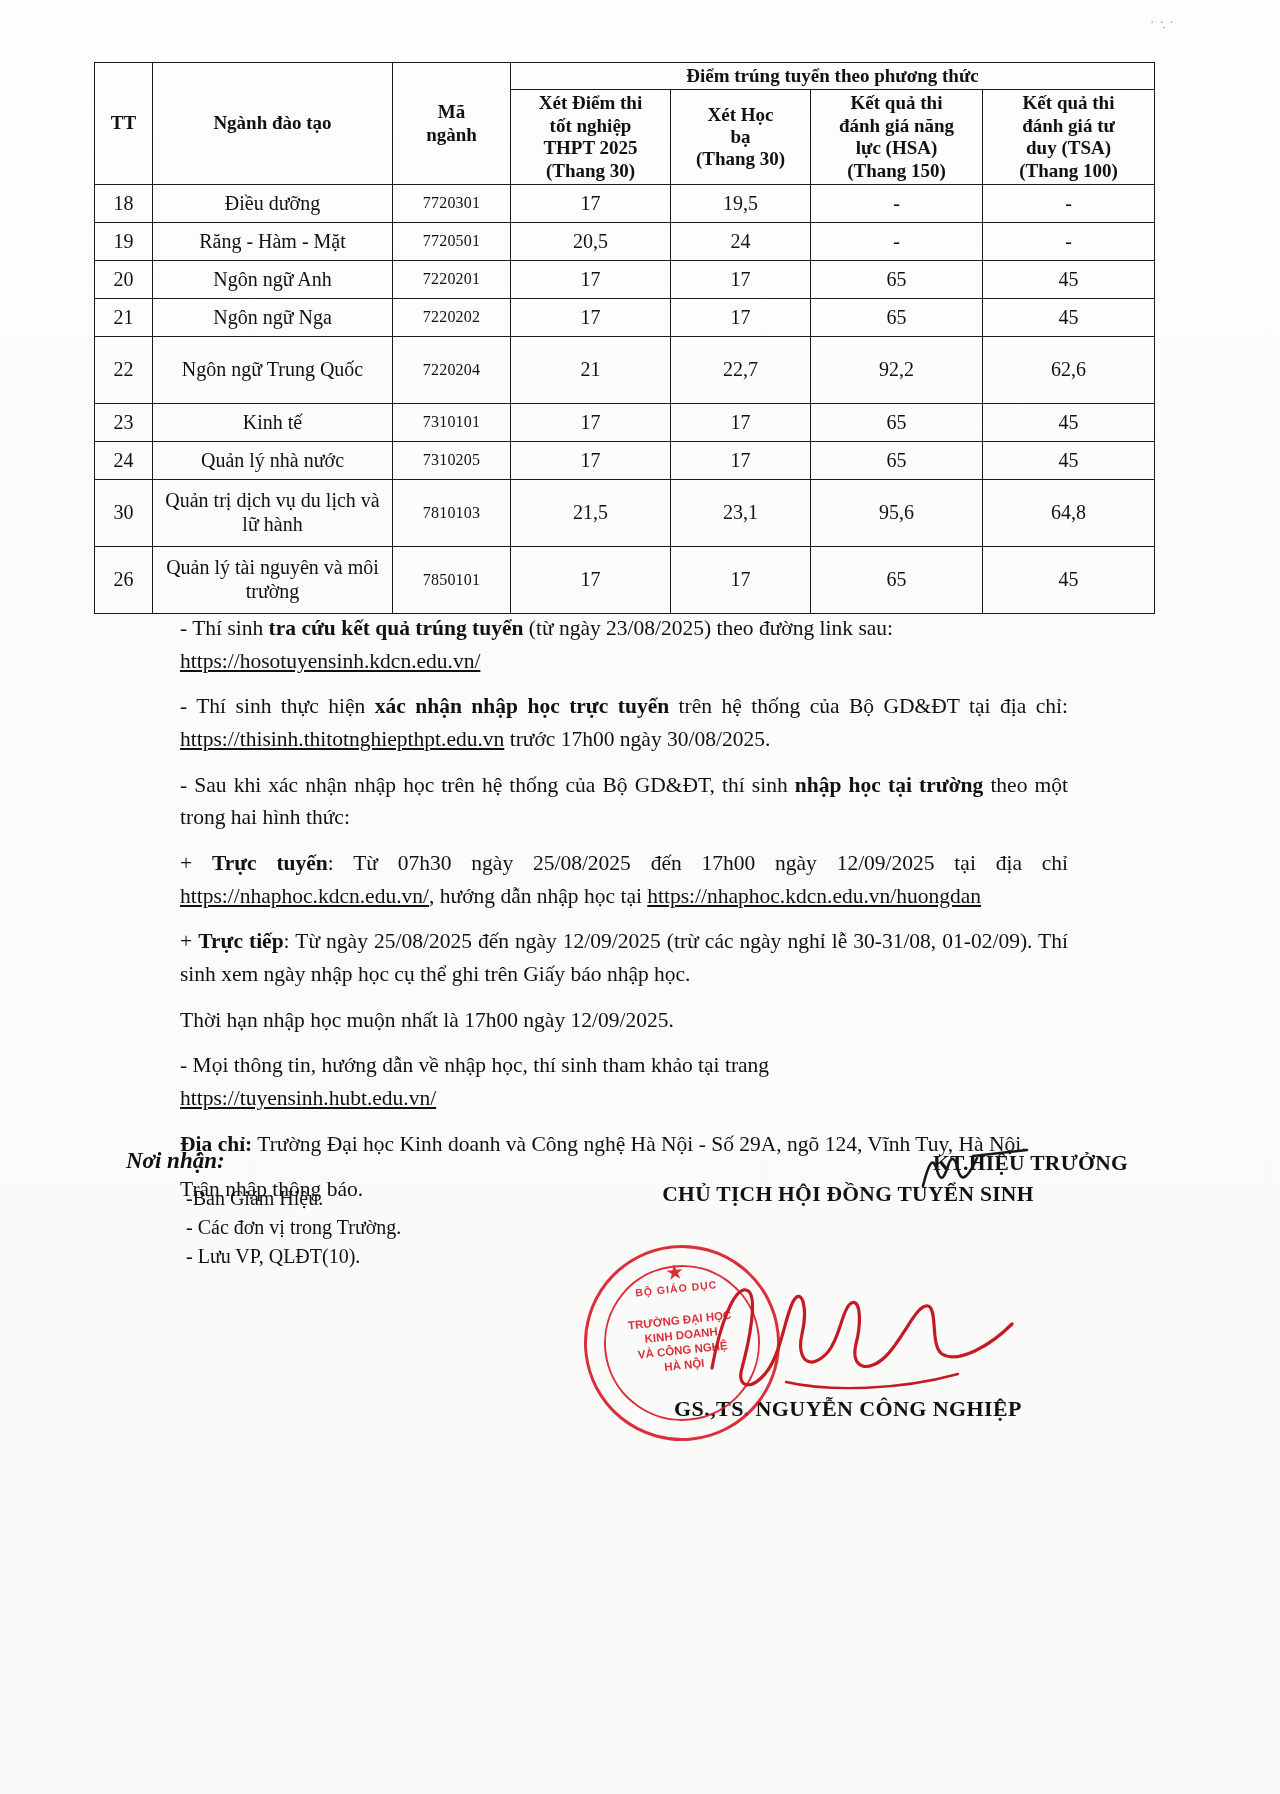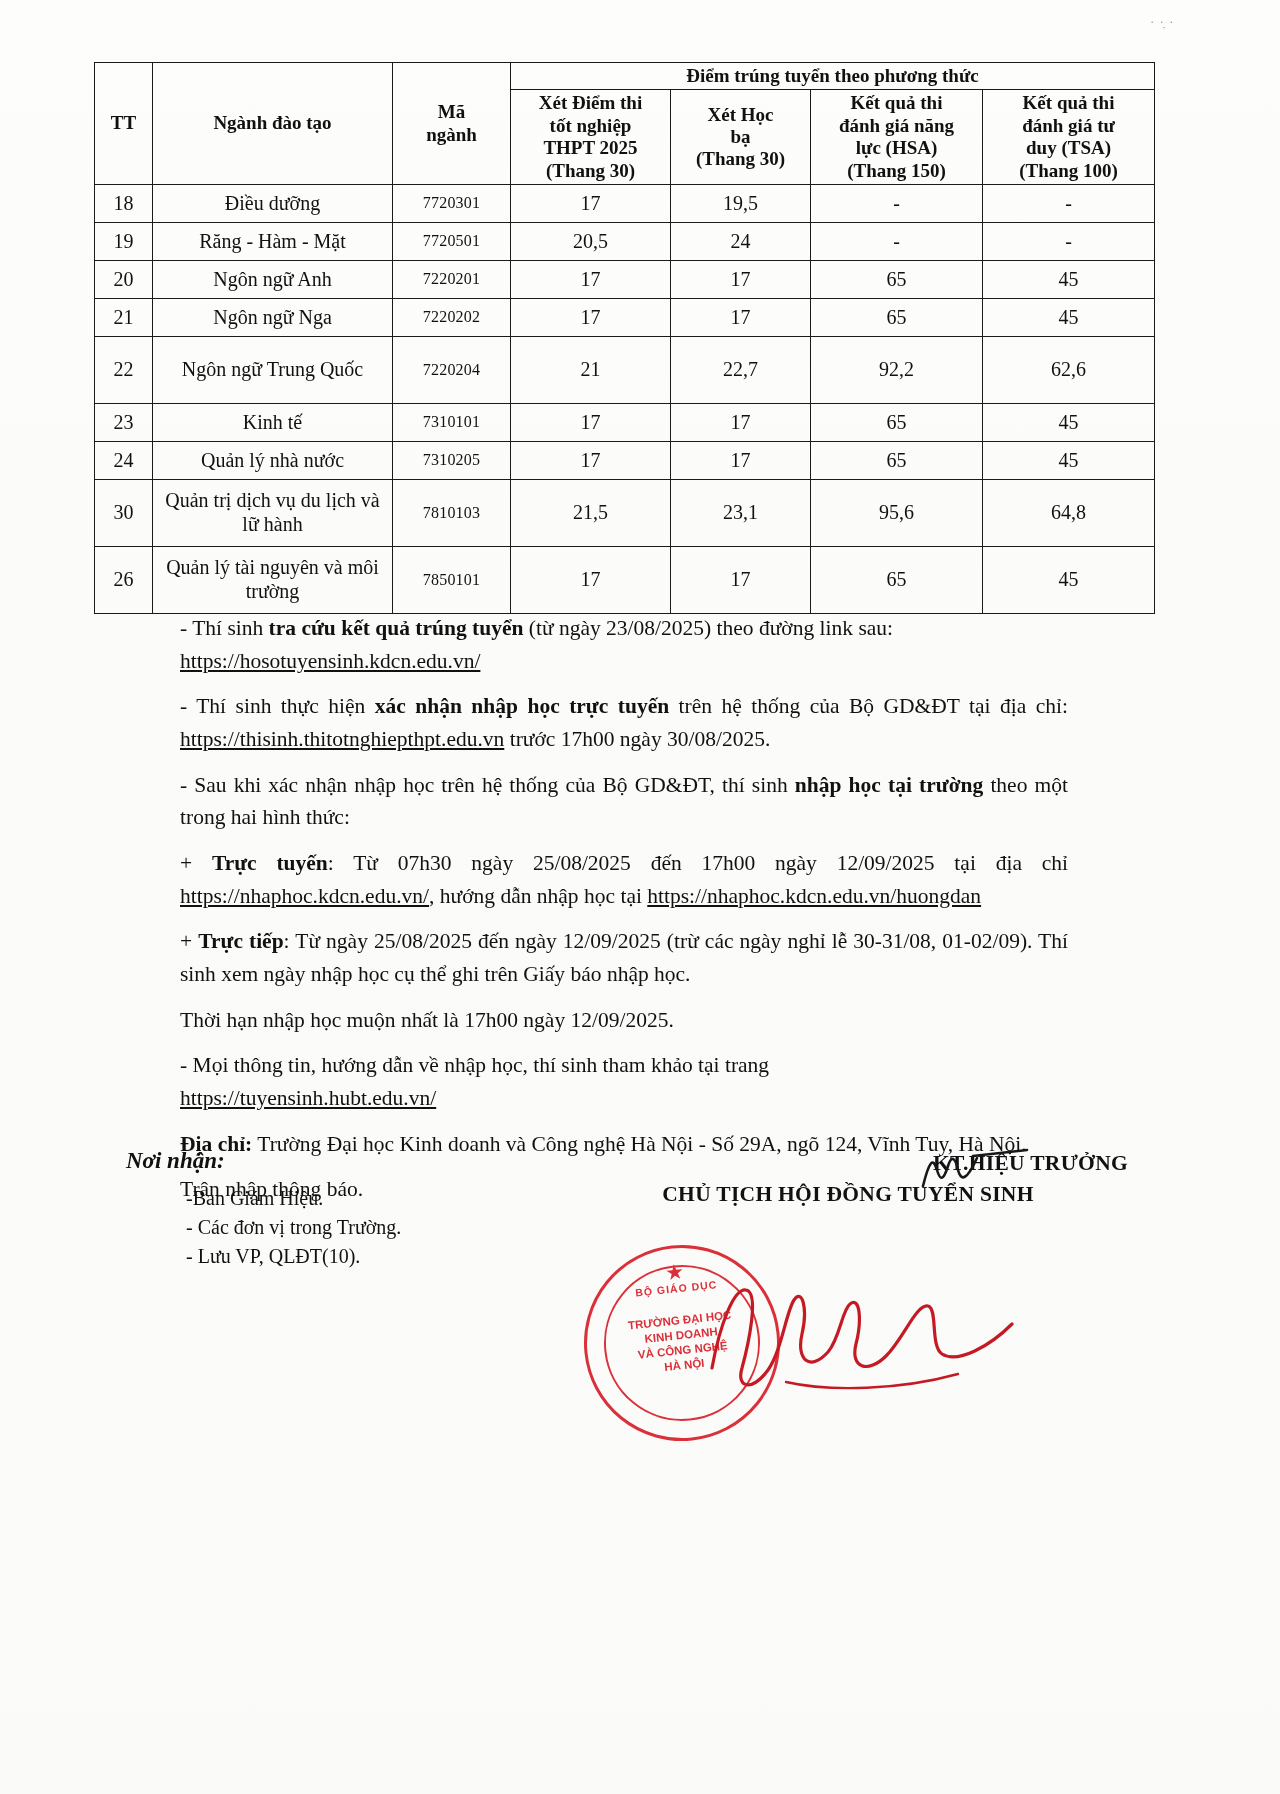--- a/index.html
+++ b/index.html
@@ -397,20 +397,21 @@
           <li>- Các đơn vị trong Trường.</li>
           <li>- Lưu VP, QLĐT(10).</li>
         </ul>
     </div>
 
     <div class="sig-right">
       <div class="l1">KT.HIỆU TRƯỞNG</div>
       <div class="l3">CHỦ TỊCH HỘI ĐỒNG TUYỂN SINH</div>
     </div>
 
+    <div class="sig-name">GS.,TS. NGUYỄN CÔNG NGHIỆP</div>
   </div>
 
   <svg class="hand-sig-small" viewBox="0 0 120 55">
     <path d="M8,46 C14,22 18,16 22,30 C25,40 28,42 33,26 C36,16 40,16 43,30 C46,42 52,40 62,18
              M58,16 L112,10" fill="none" stroke="#16181a" stroke-width="2.6" stroke-linecap="round"></path>
   </svg>
 
   <div class="seal">
     <div class="inner"></div>
     <div class="star">★</div>

